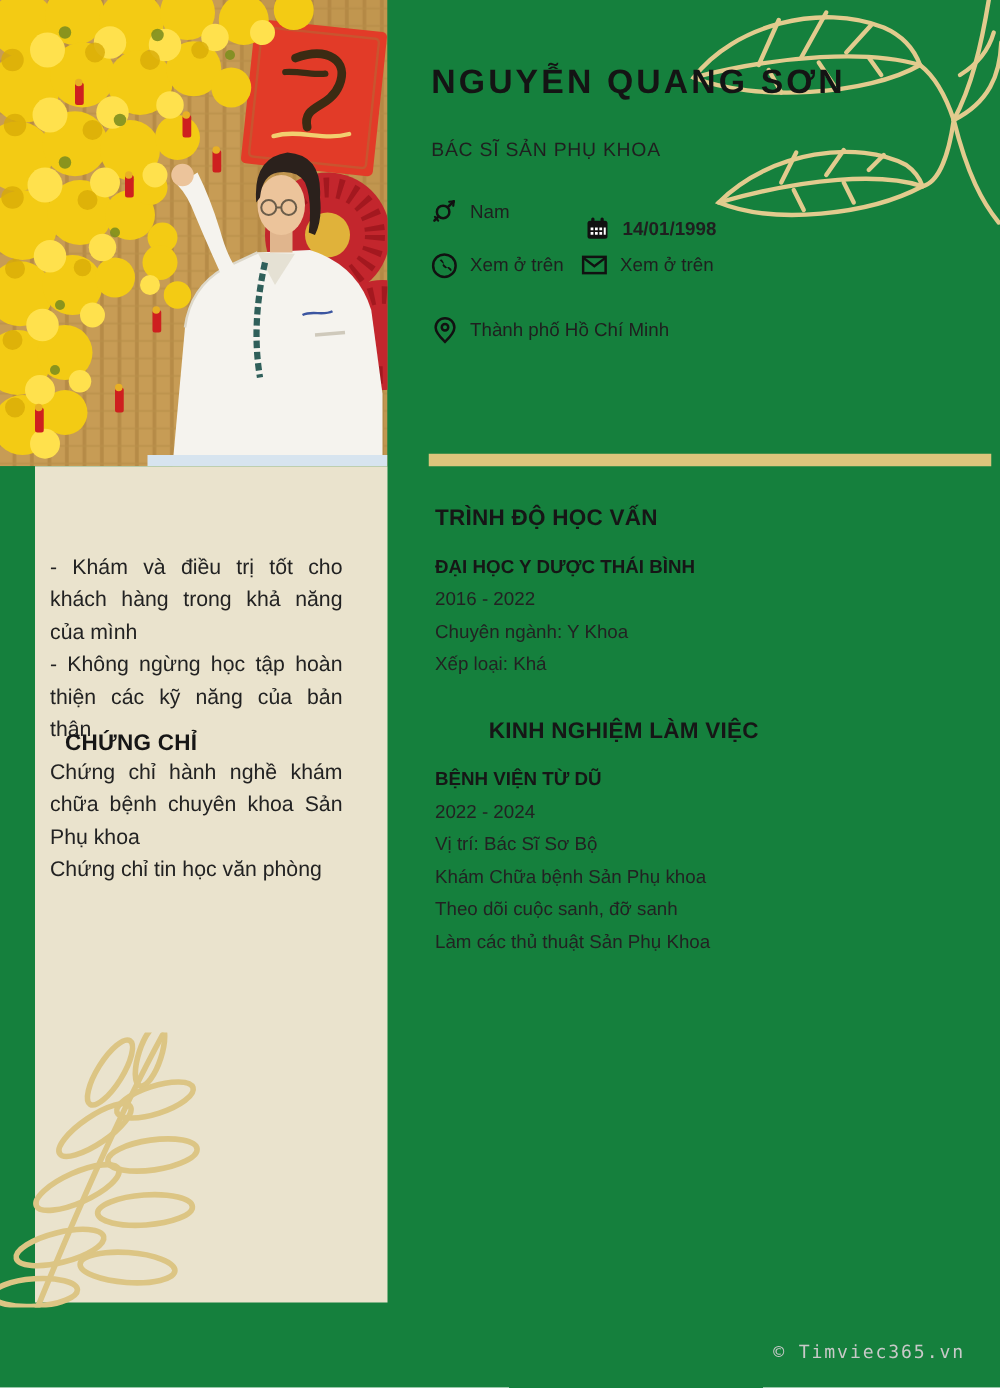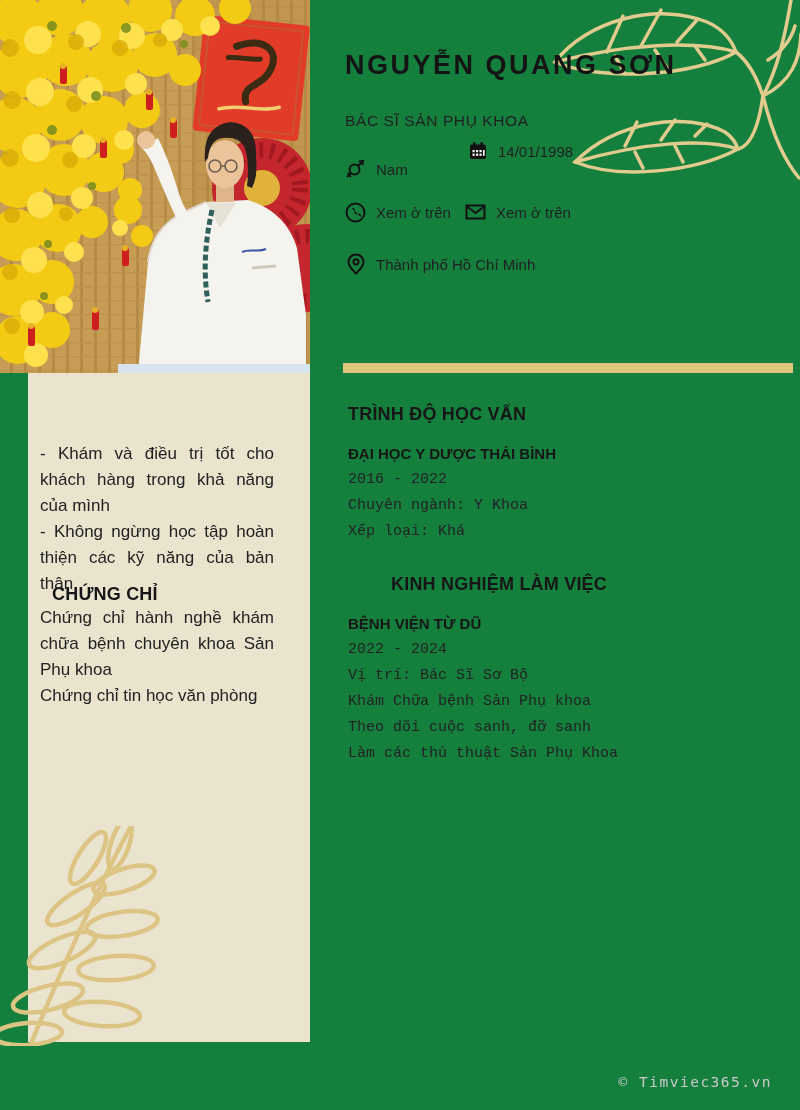--- a/index.html
+++ b/index.html
@@ -16,21 +16,21 @@
   .leaf-top-right { position:absolute; left:545px; top:0; width:255px; height:212px; pointer-events:none; }
   .leaf-bottom-left { position:absolute; left:0; top:826px; width:215px; height:220px; pointer-events:none; }
   
   .header { position:absolute; left:345px; top:0; width:450px; }
   .name { position:absolute; left:0; top:50px; font-size:27px; font-weight:bold; letter-spacing:2.5px; color:#141414; white-space:nowrap; }
   .job-title { position:absolute; left:0; top:112px; font-size:15.5px; letter-spacing:0.6px; color:#1f1f1f; white-space:nowrap; }
   .info-row { position:absolute; display:flex; align-items:center; gap:10px; height:24px; }
   .info-row .txt { font-size:15px; color:#1f1f1f; white-space:nowrap; }
   .info-icon { width:21px; height:21px; flex:0 0 auto; display:flex; align-items:center; justify-content:center; }
   .pos-gender   { left:0;   top:157px; }
-  .pos-birthday { left:122px; top:139px; }
+  .pos-birthday { left:122px; top:171px;font-weight:bold; }
   .pos-phone    { left:0;   top:200px; }
   .pos-email    { left:120px; top:200px; }
   .pos-address  { left:0;   top:252px; }
   
   .divider { position:absolute; left:343px; top:363px; width:450px; height:10px; }
   
   .panel { position:absolute; left:28px; top:373px; width:282px; height:669px; }
   .section-heading { font-size:18px; font-weight:bold; letter-spacing:0.2px; color:#161616; white-space:nowrap; }
   .panel .section-heading { position:absolute; left:24px; }
   .h-objective { top:32px; }
@@ -39,21 +39,21 @@
   .p-objective { top:68px; }
   .p-certs { top:232px; }
   
   .right-col { position:absolute; left:348px; top:373px; width:430px; }
   .right-col .section-heading { position:absolute; left:0; }
   .h-education { top:31px; }
   .h-experience { top:201px;margin-left:43px; }
   .sub-heading { position:absolute; left:0; font-size:15px; font-weight:bold; color:#161616; white-space:nowrap; }
   .sh-school { top:72px; }
   .sh-company { top:242px; }
-  .detail-block { position:absolute; left:0; font-size:15px; line-height:26px; color:#222;font-family:Liberation Mono, monospace; }
+  .detail-block { position:absolute; left:0; font-size:15px; line-height:26px; color:#222; }
   .d-education { top:94px; }
   .d-experience { top:264px; }
   .detail-block div { white-space:nowrap; }
   
   .watermark { position:absolute; right:28px; top:1074px; font-family:"DejaVu Sans Mono", monospace;
     font-size:14.5px; letter-spacing:1.5px; color:#c9c9c9; white-space:nowrap; }
   .ic { display:block; }
 </style>
 </head>
 <body>

